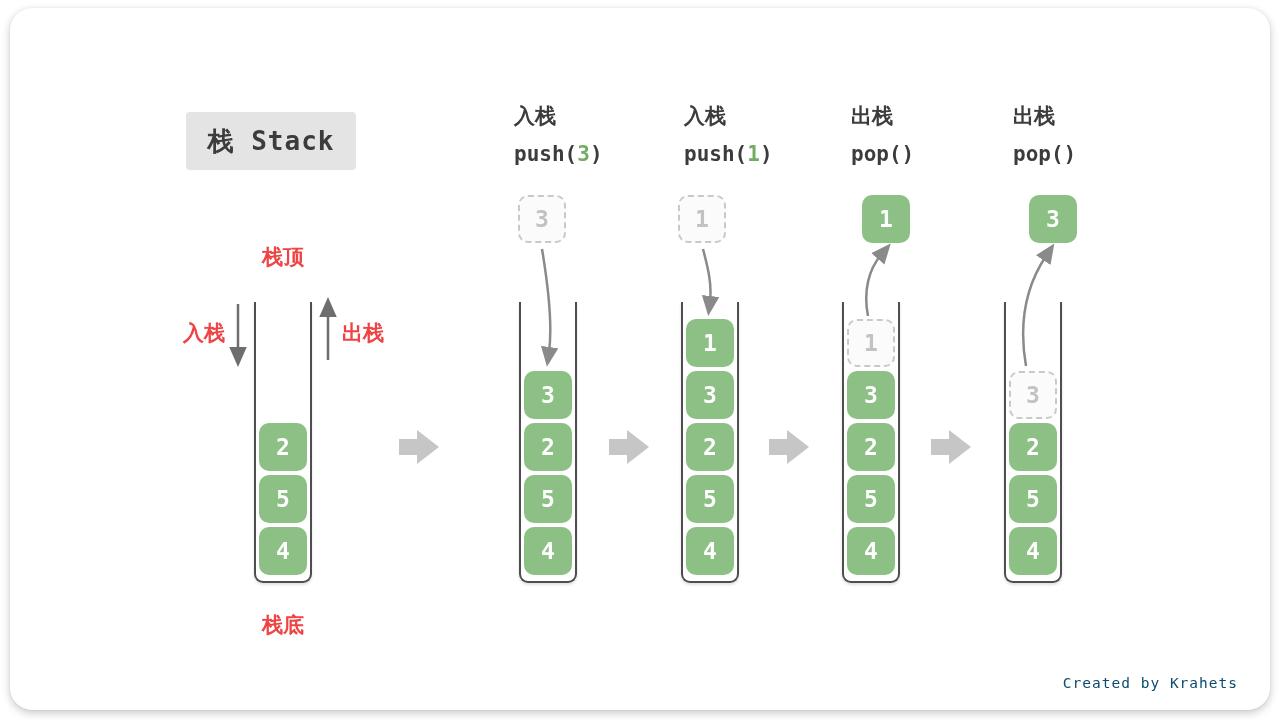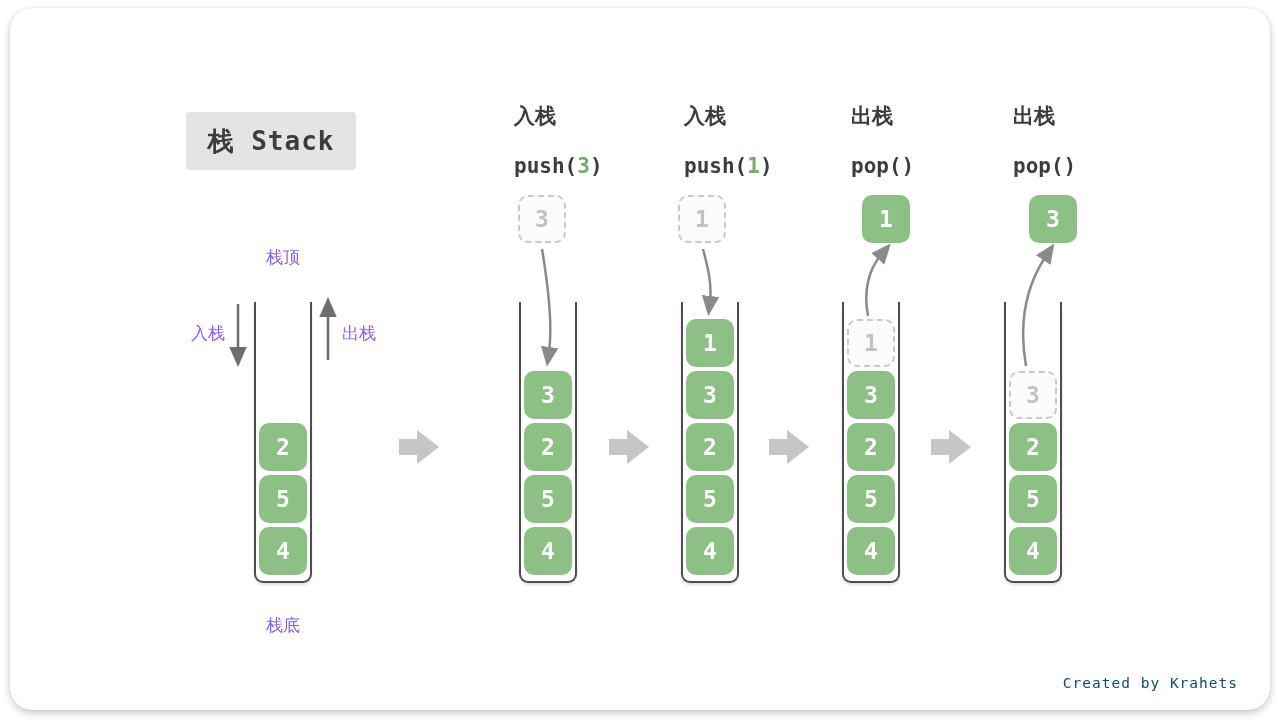--- a/index.html
+++ b/index.html
@@ -27,29 +27,29 @@
     background: #E4E4E4; border-radius: 4px;
     color: #3C3C3C; font-weight: bold; font-size: 26px;
     font-family: "DejaVu Sans Mono", "DejaVu Sans", monospace;
     display: flex; align-items: center; justify-content: center;
     letter-spacing: 1px; z-index: 3;
   }
 
   .col-header { position: absolute; top: 103px; z-index: 3; color: #3C3C3C; }
   .op-cn { font-size: 21px; font-weight: bold; line-height: 26px; }
   .op-code {
-    margin-top: 23px; font-size: 21px; line-height: 28px;
+    margin-top: 11px; font-size: 21px; line-height: 28px;
     font-family: "DejaVu Sans Mono", "Liberation Mono", monospace;
     font-weight: bold;
   }
   .op-code .arg { color: #72AC66; font-weight: bold; }
 
   .side-label {
-    position: absolute; z-index: 3; color: #8b5cf6;
-    font-size: 17px; font-weight: normal; line-height: 24px;
+    position: absolute; z-index: 3; color: #ef4444;
+    font-size: 21px; font-weight: bold; line-height: 24px;
   }
 
   .stack {
     position: absolute; top: 302px; z-index: 3;
     width: 58px; height: 281px;
     box-sizing: border-box;
     border-left: 2px solid #4E4E4E;
     border-right: 2px solid #4E4E4E;
     border-bottom: 2px solid #4E4E4E;
     border-radius: 0 0 9px 9px;

